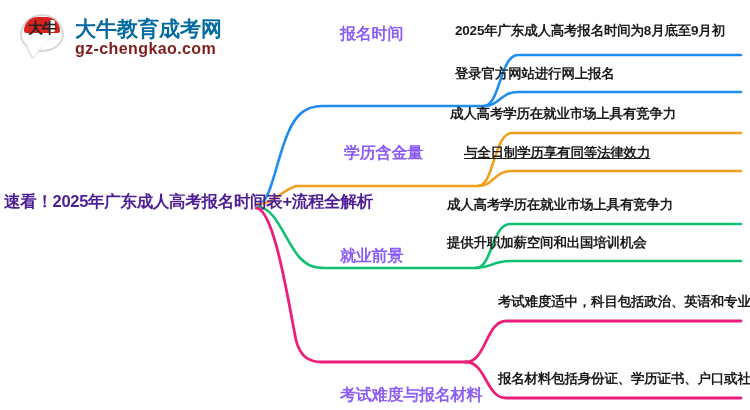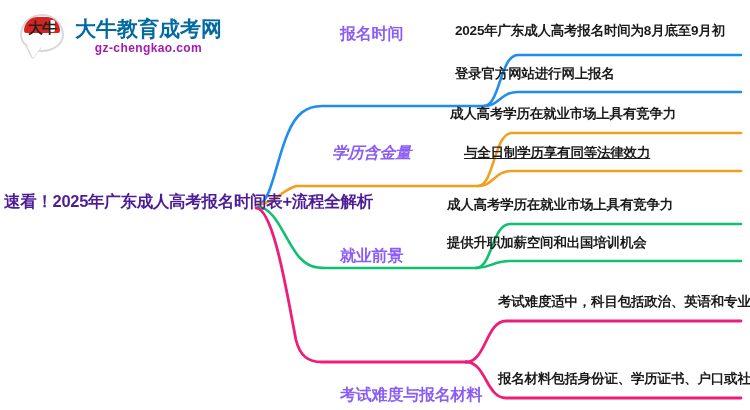--- a/index.html
+++ b/index.html
@@ -95,27 +95,26 @@
   }
   #logo-title {
     font-size: 21px;
     font-weight: 700;
     color: #0369a1;
     letter-spacing: 0px;
     line-height: 22px;
     white-space: nowrap;
   }
   #logo-sub {
-    font-size: 12px;
-    font-weight: 700;
-    color: #a21caf;
+    font-size: 16px;
+    font-weight: 700;
+    color: #7f1d1d;
     letter-spacing: 0.4px;
     line-height: 13px;
     white-space: nowrap;
-    text-align: center;
   }
 
   
   #wires {
     position: absolute;
     left: 0;
     top: 0;
     width: 750px;
     height: 410px;
     pointer-events: none;
@@ -193,21 +192,21 @@
       <path fill="none" stroke="#ec1e79" stroke-width="2.8" stroke-linecap="round" d="M466,362 C486,362 486,398 506,398 L741,398"></path>
     </g>
   </svg>
 
   <div class="node" id="root-label">速看！2025年广东成人高考报名时间表+流程全解析</div>
 
   <div class="node branch-label" style="left:340px; top:24px;">报名时间</div>
   <div class="node leaf-label" style="left:455px; top:22px;">2025年广东成人高考报名时间为8月底至9月初</div>
   <div class="node leaf-label" style="left:455px; top:65px;">登录官方网站进行网上报名</div>
 
-  <div class="node branch-label" style="left:332px; top:143px;font-style:italic;">学历含金量</div>
+  <div class="node branch-label" style="left:344px; top:143px;">学历含金量</div>
   <div class="node leaf-label" style="left:450px; top:105px;">成人高考学历在就业市场上具有竞争力</div>
   <div class="node leaf-label" style="left:464px; top:144px;text-decoration:underline;">与全日制学历享有同等法律效力</div>
 
   <div class="node branch-label" style="left:340px; top:246px;">就业前景</div>
   <div class="node leaf-label" style="left:447px; top:196px;">成人高考学历在就业市场上具有竞争力</div>
   <div class="node leaf-label" style="left:447px; top:234px;">提供升职加薪空间和出国培训机会</div>
 
   <div class="node branch-label" style="left:340px; top:341px;margin-top:44px;">考试难度与报名材料</div>
   <div class="node leaf-label" style="left:498px; top:293px;">考试难度适中，科目包括政治、英语和专业基础课</div>
   <div class="node leaf-label" style="left:498px; top:370px;">报名材料包括身份证、学历证书、户口或社保证明</div>

